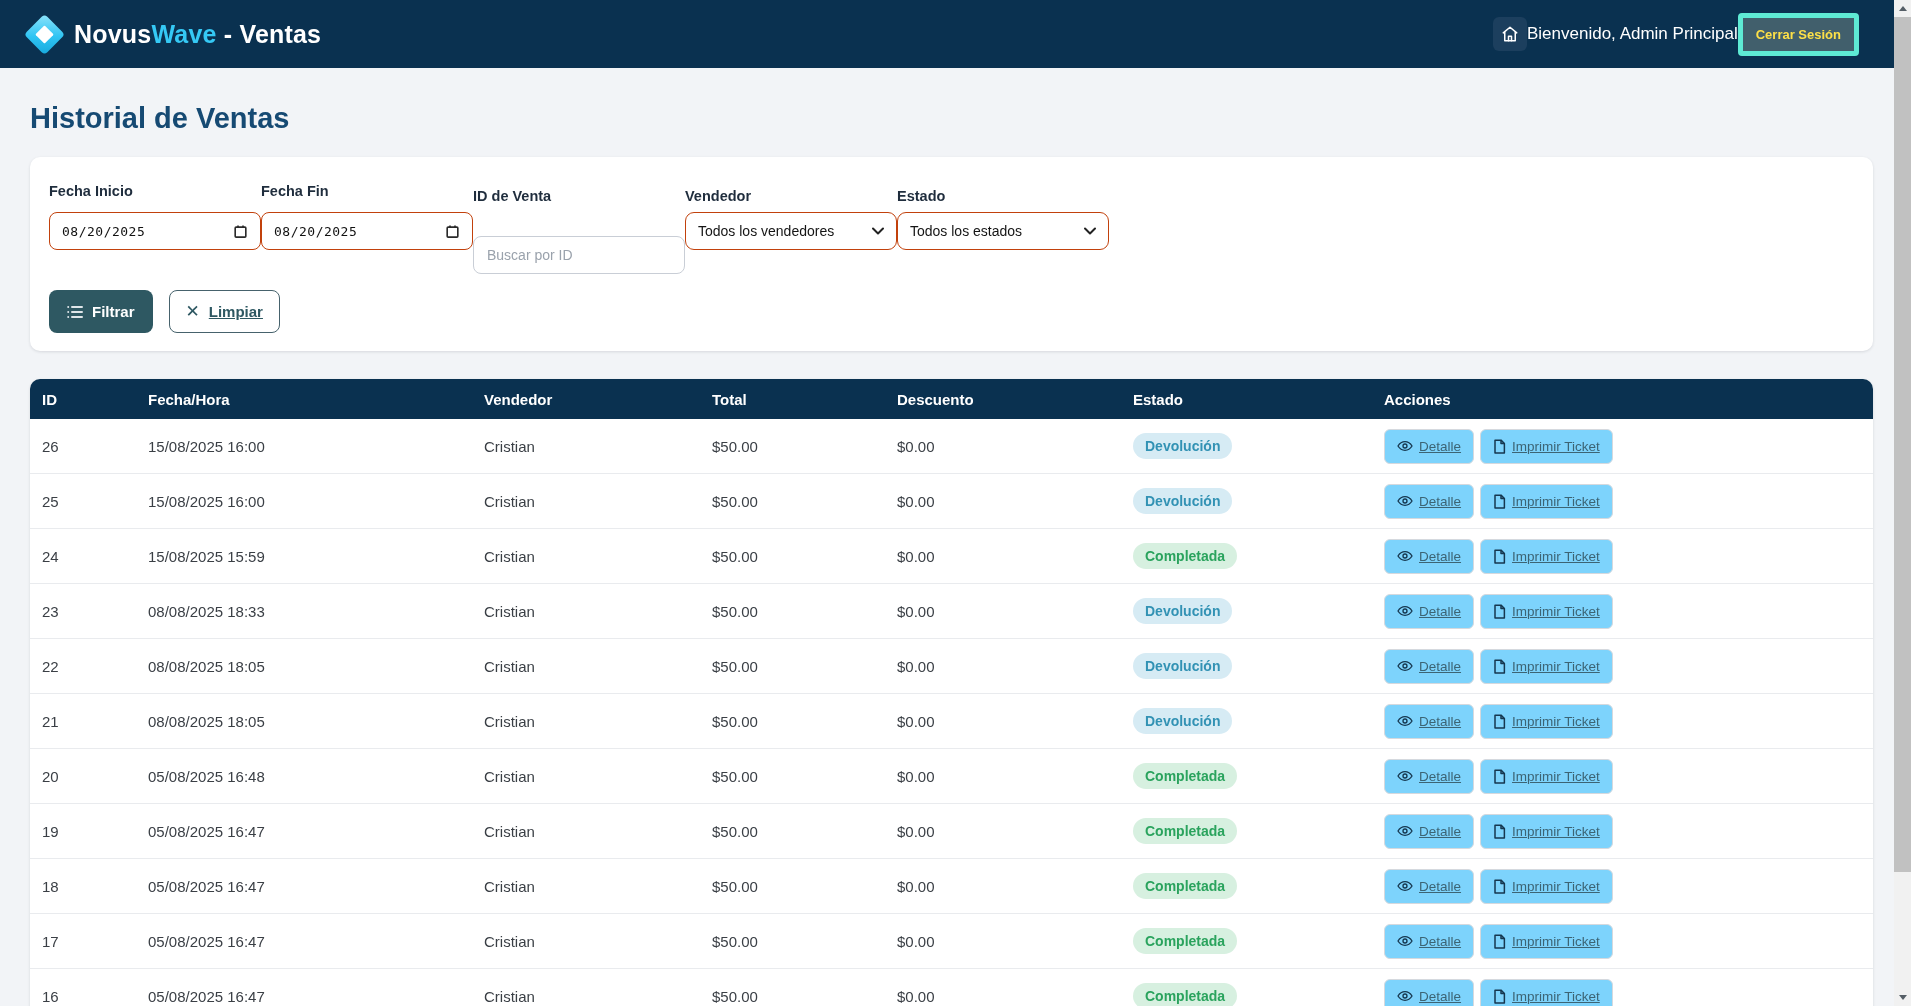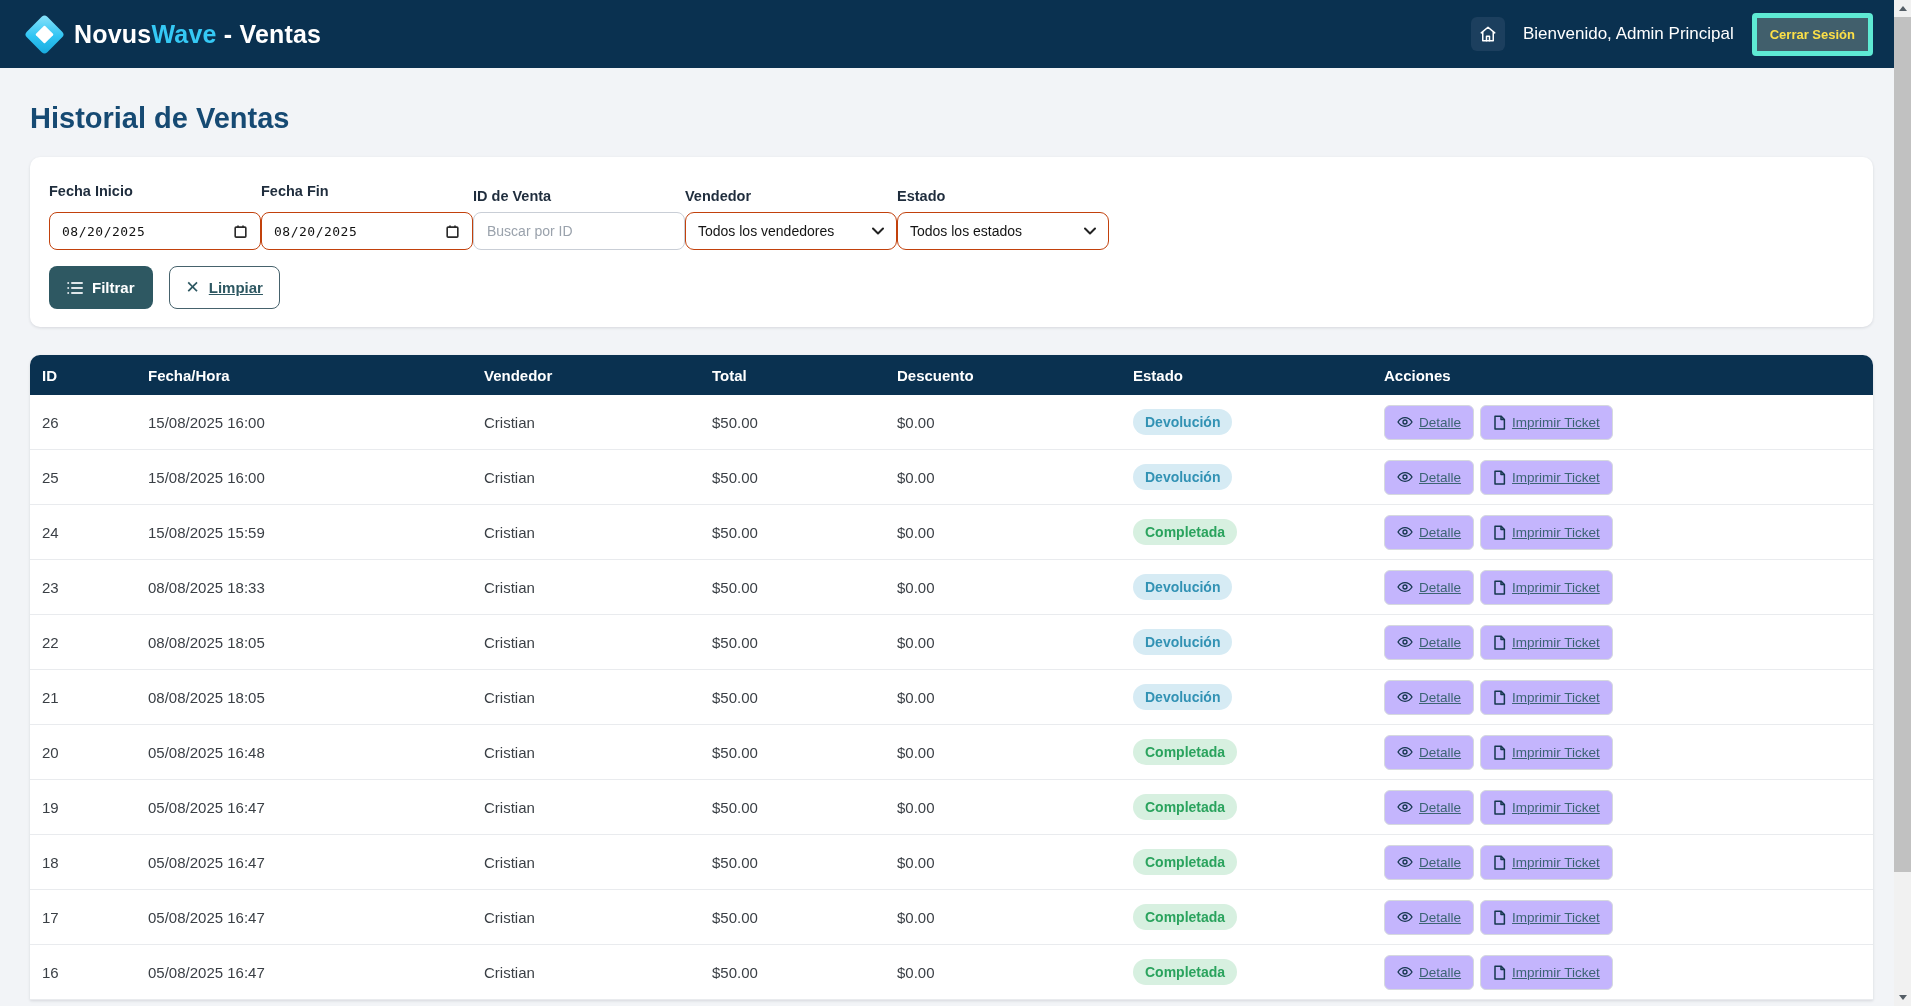--- a/index.html
+++ b/index.html
@@ -6,29 +6,29 @@
     --navy:#0a3150; --accent:#35c9f5; --teal:#2e5862; --title:#164a73;
     --page-bg:#f2f4f7; --badge-dev-bg:#d6ebf4; --badge-dev-fg:#3292b4;
     --badge-comp-bg:#d7f0e0; --badge-comp-fg:#2aa35d;
   }
   *{box-sizing:border-box; margin:0; padding:0;}
   html,body{width:1911px; height:1006px; overflow:hidden;}
   body{background:var(--page-bg); font-family:"Liberation Sans", sans-serif; position:relative;}
 
   
   .topbar{height:68px; background:var(--navy); display:flex; align-items:center;
-          justify-content:space-between; padding:0 38px 0 30px;}
+          justify-content:space-between; padding:0 52px 0 30px;}
   .brand{display:flex; align-items:center; gap:15px;}
   .diamond-outer{width:29px; height:29px; transform:rotate(45deg);
       background:linear-gradient(135deg,#8ee4fb 0%,#2fc4f3 55%,#17a9dd 100%);
       border-radius:4px; display:flex; align-items:center; justify-content:center;}
   .diamond-inner{width:13px; height:13px; background:#ffffff; border-radius:1px;}
   .brand-text{font-size:25px; font-weight:bold; color:#ffffff; letter-spacing:.2px;}
   .brand-text .accent{color:var(--accent);}
-  .top-right{display:flex; align-items:center; gap:18px;}
+  .top-right{display:flex; align-items:center; }
   .home-btn{width:34px; height:34px; background:#1c3f5e; border:none; border-radius:6px;
       display:flex; align-items:center; justify-content:center; cursor:pointer;}
   .welcome{font-size:17px; color:#ffffff;}
   .logout-btn{background:#415f6c; color:#fde047; font-weight:bold; font-size:13px;
       padding:9px 13px; border-radius:4px; border:5px solid #5eead4; cursor:pointer;
       font-family:Liberation Sans, sans-serif;}
 
   
   .page-title{margin:34px 38px 0 30px; font-size:29px; font-weight:bold; color:var(--title);}
 
@@ -36,21 +36,21 @@
   .filter-card{margin:22px 38px 0 30px; background:#ffffff; border-radius:10px;
       padding:26px 19px 18px 19px; box-shadow:0 1px 3px rgba(16,24,40,.12);}
   .filter-fields{display:flex; }
   .field{width:212px;}
   .field label{display:block; font-size:14.5px; font-weight:600; color:#1f2d3d; margin-bottom:13px;}
   .field.low label{padding-top:5px; margin-bottom:8px;}
   .box{height:38px; width:100%; border:1px solid #c2410c; border-radius:8px; background:#fff;
       display:flex; align-items:center; justify-content:space-between; padding:8px 12px; cursor:pointer;}
   .date-box{font-family:"DejaVu Sans Mono", monospace; font-size:13px; color:#111; letter-spacing:.5px;}
   .text-input{height:38px; width:100%; border:1px solid #c9ced6; border-radius:8px;
-      font-size:14px; padding:0 13px; color:#222; font-family:"Liberation Sans", sans-serif;}
+      font-size:14px; padding:0 13px; color:#222; font-family:"Liberation Sans", sans-serif;margin-top:24px;}
   .text-input::placeholder{color:#9aa2ac;}
   .select-box{border-radius:9px; font-size:14px; color:#141414;}
   .filter-actions{display:flex; gap:16px; margin-top:16px;}
   .btn-filtrar{display:flex; align-items:center; gap:9px; background:var(--teal); color:#fff;
       font-weight:bold; font-size:15px; border:none; border-radius:8px; padding:0 18px; height:43px;
       cursor:pointer; font-family:"Liberation Sans", sans-serif;}
   .btn-limpiar{display:flex; align-items:center; gap:9px; background:#fff; color:var(--teal);
       font-weight:bold; font-size:15px; border:1px solid #46626c; border-radius:8px; padding:0 16px;
       height:43px; cursor:pointer; font-family:"Liberation Sans", sans-serif;}
   .btn-limpiar .lbl{text-decoration:underline;}
@@ -60,21 +60,21 @@
   .table-card{margin:28px 38px 0 30px; background:#ffffff; border-radius:10px 10px 0 0;
       box-shadow:0 1px 3px rgba(16,24,40,.12); overflow:hidden;}
   .thead,.trow{display:grid; grid-template-columns:106px 336px 228px 185px 236px 251px auto;
       align-items:center; padding:0 12px;}
   .thead{background:var(--navy); color:#ffffff; font-weight:bold; font-size:15px; height:40px;}
   .trow{height:55px; border-bottom:1px solid #e9ebee; font-size:15px; color:#3a3f45; background:#fff;}
   .badge{display:inline-block; padding:5px 12px; border-radius:13px; font-size:14px; font-weight:600;}
   .badge.dev{background:var(--badge-dev-bg); color:var(--badge-dev-fg);}
   .badge.comp{background:var(--badge-comp-bg); color:var(--badge-comp-fg);}
   .actions{display:flex; gap:6px;}
-  .act-btn{display:inline-flex; align-items:center; gap:6px; background:#c4b5fd; border:1px solid #d5d9de;
+  .act-btn{display:inline-flex; align-items:center; gap:6px; background:#7dd3fc; border:1px solid #d5d9de;
       border-radius:6px; padding:0 12px; height:35px; font-size:13.5px; color:#3c6474; cursor:pointer;
       font-family:"Liberation Sans", sans-serif;}
   .act-btn .lbl{text-decoration:underline;}
 
   
   .scrollbar{position:absolute; top:0; right:0; width:17px; height:1006px; background:#f1f1f1;}
   .sb-arrow{position:absolute; left:0; width:17px; height:17px; display:flex; align-items:center;
       justify-content:center; background:#f1f1f1;}
   .sb-arrow.up{top:0;} .sb-arrow.down{bottom:0;}
   .tri-up{width:0; height:0; border-left:4px solid transparent; border-right:4px solid transparent;

